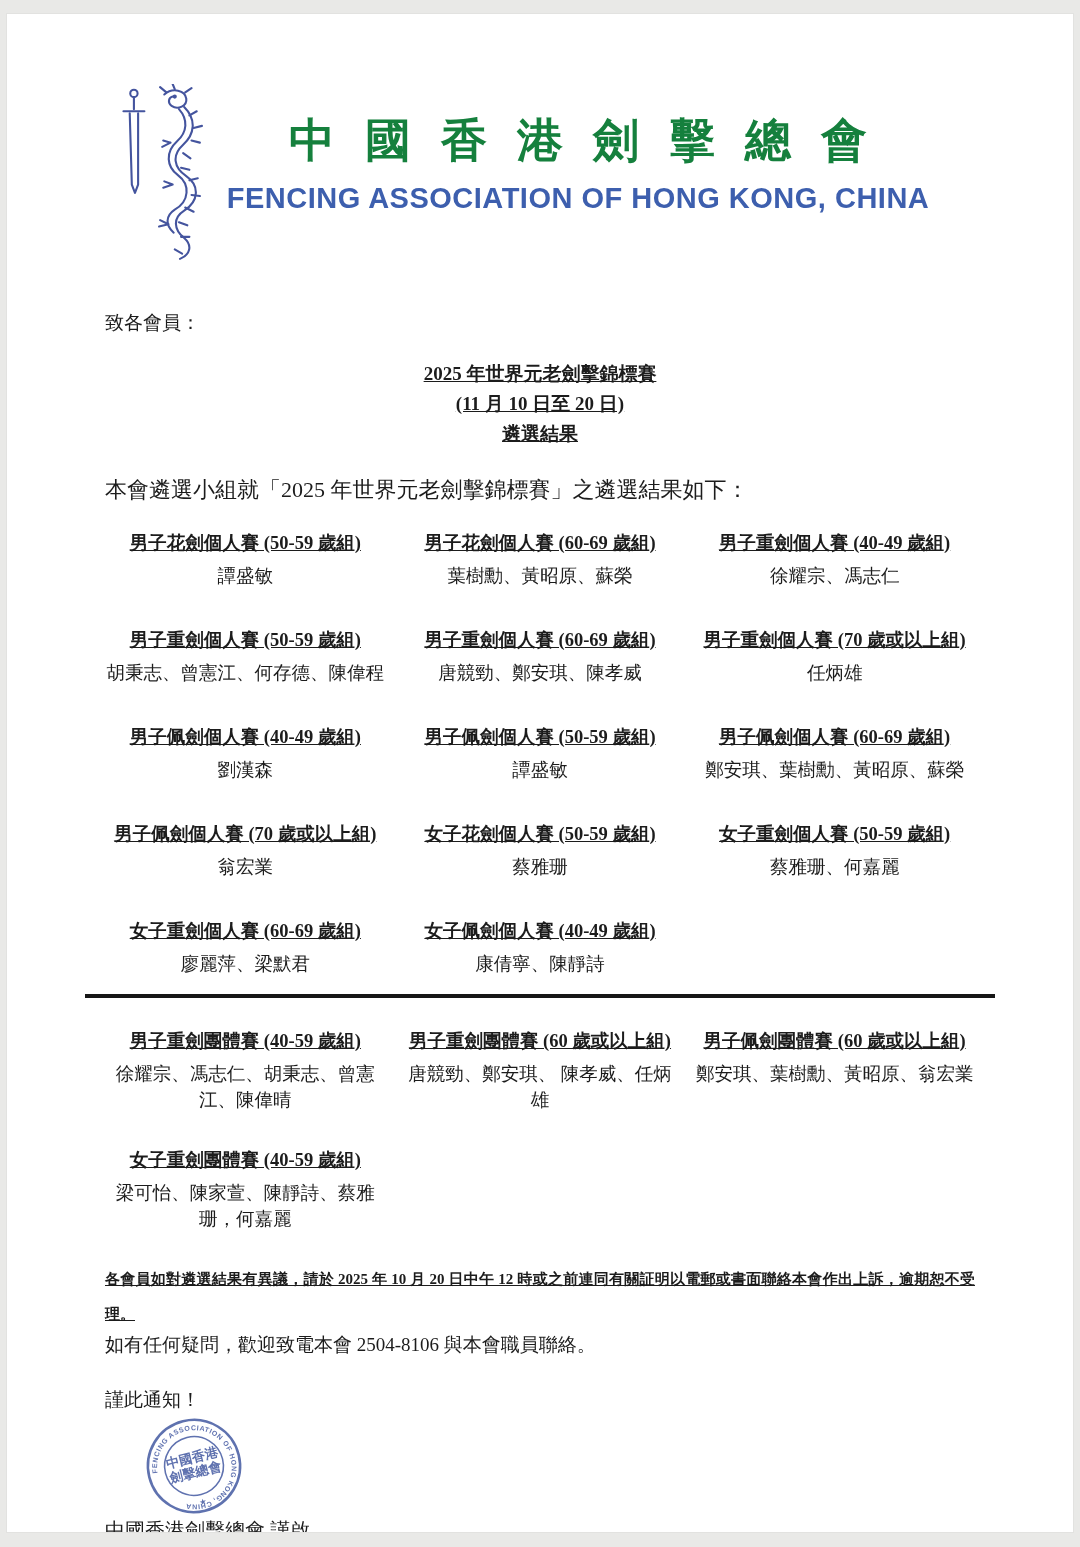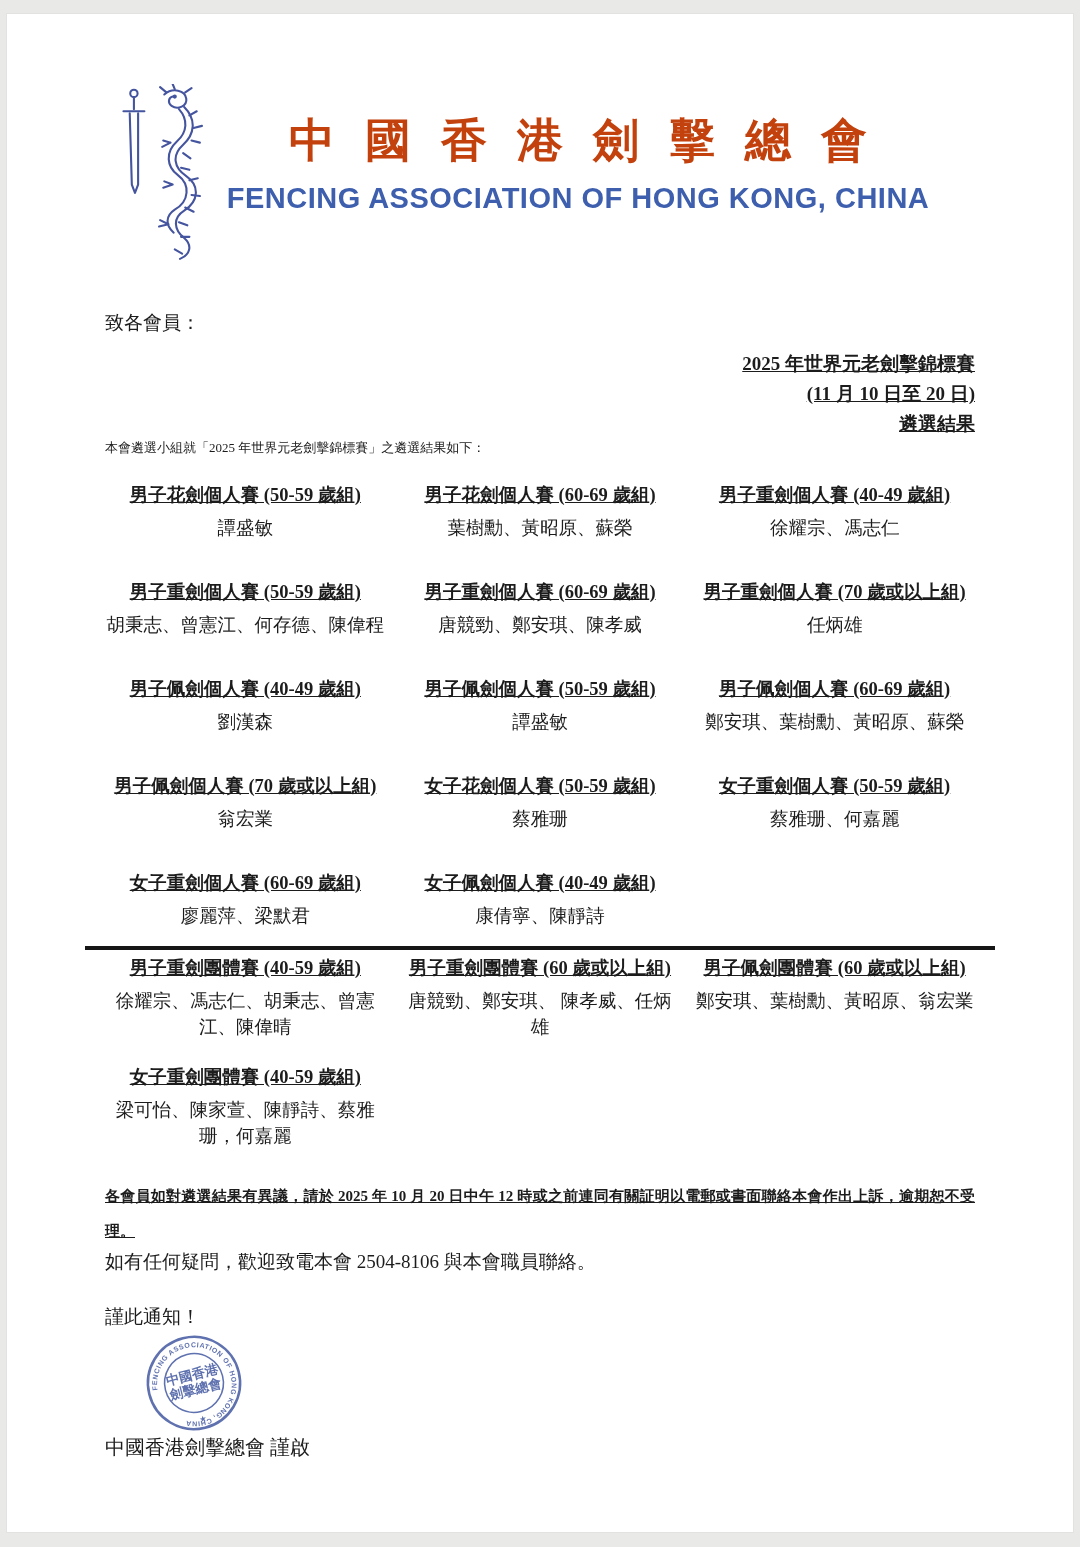--- a/index.html
+++ b/index.html
@@ -15,43 +15,43 @@
     background:#ffffff;border:1px solid #e2e2e0;
     box-sizing:border-box;
     padding:0 98px;
     overflow:hidden;
   }
   
   .header{display:flex;margin-top:70px;align-items:flex-start;}
   .logo-wrap{width:110px;flex:0 0 110px;}
   .title-block{flex:1;text-align:center;padding-top:26px;padding-right:34px;}
   .title-zh{
-    font-size:46px;font-weight:600;color:#c2410c;
+    font-size:46px;font-weight:600;color:#15803d;
     letter-spacing:30px;text-indent:30px;white-space:nowrap;
     margin:0;
   }
   .title-en{
     font-family:"Liberation Sans","DejaVu Sans",sans-serif;
     font-size:29px;font-weight:bold;color:#3d5fae;
     letter-spacing:0.5px;margin:10px 0 0 0;white-space:nowrap;
   }
   
   .salutation{margin-top:44px;font-size:19px;}
-  .subject{margin-top:13px;text-align:right;font-size:19px;font-weight:bold;line-height:30px;}
+  .subject{margin-top:23px;text-align:center;font-size:19px;font-weight:bold;line-height:30px;}
   .subject div span{text-decoration:underline;}
-  .intro{font-size:13px;}
+  .intro{margin-top:26px;font-size:22px;}
   .events-grid{
     display:grid;grid-template-columns:1fr 1fr 1fr;
     column-gap:14px;row-gap:38px;
     margin-top:25px;
   }
   .event-cell{text-align:center;font-size:18.5px;line-height:26px;}
   .event-title{font-weight:bold;text-decoration:underline;white-space:nowrap;}
   .event-names{margin-top:7px;}
-  .team-grid{margin-top:5px;row-gap:24px;}
+  .team-grid{margin-top:30px;row-gap:34px;}
   .divider{border:none;border-top:4px solid #161616;margin:17px -20px 0 -20px;}
   .appeal{
     margin-top:30px;font-size:15px;font-weight:bold;line-height:35px;
     text-align:justify;
   }
   .appeal span{text-decoration:underline;}
   .enquiry{font-size:19px;}
   .closing{margin-top:29px;font-size:19px;}
   .seal-wrap{margin:4px 0 0 40px;width:98px;height:98px;}
   .signature{font-size:20px;margin-top:2px;}

